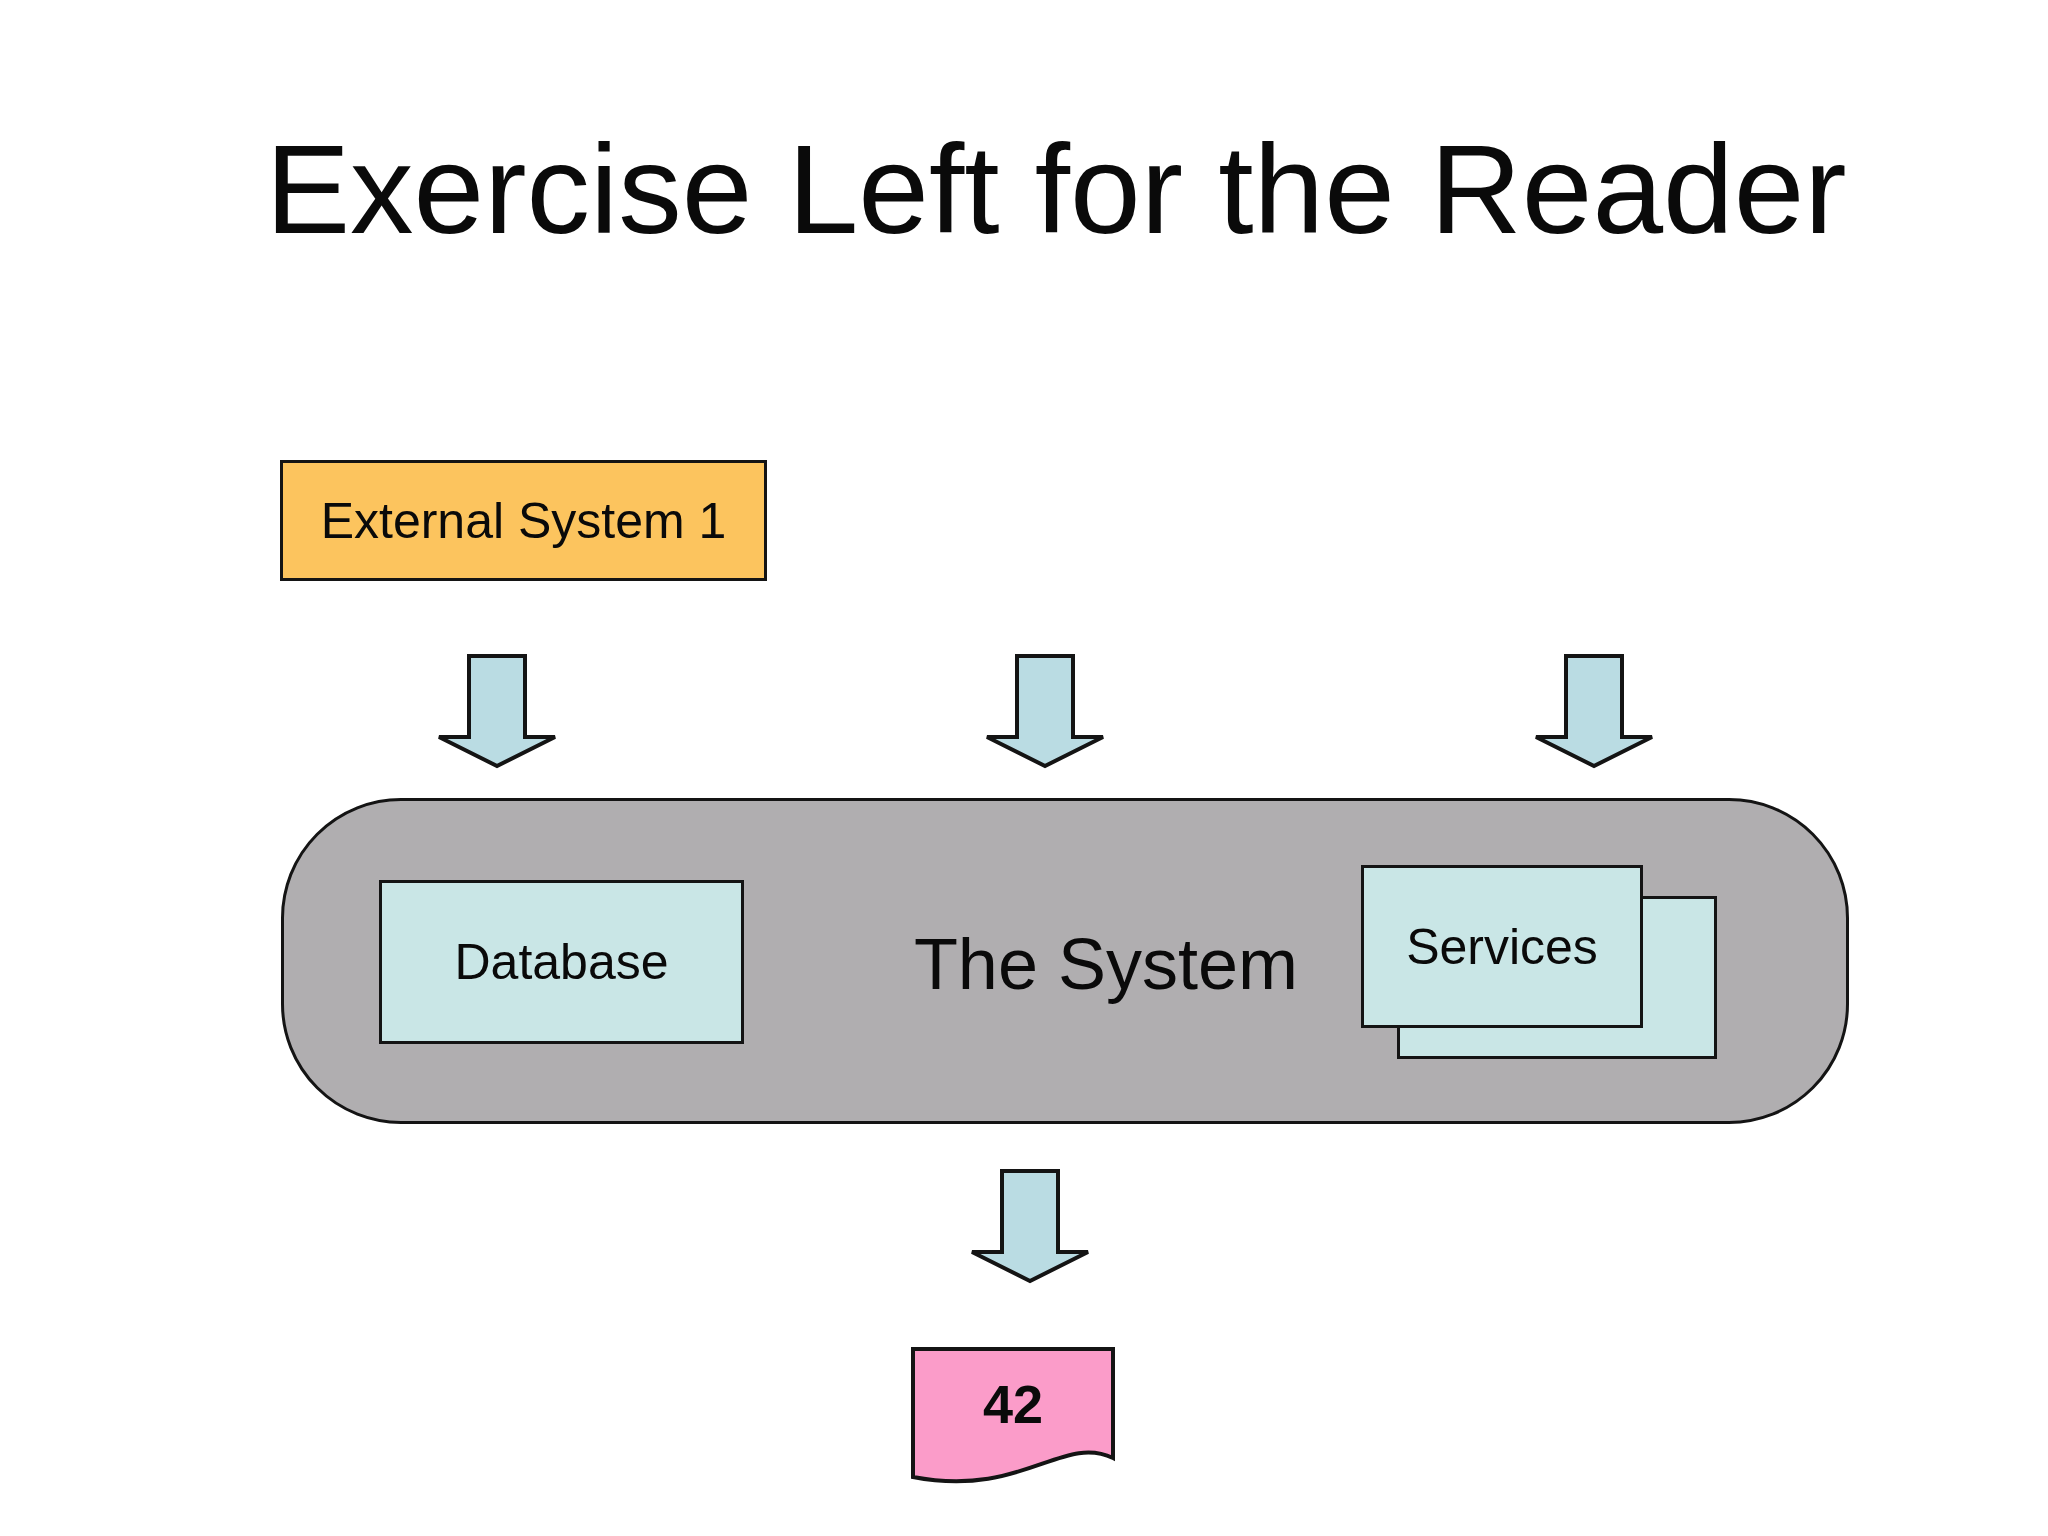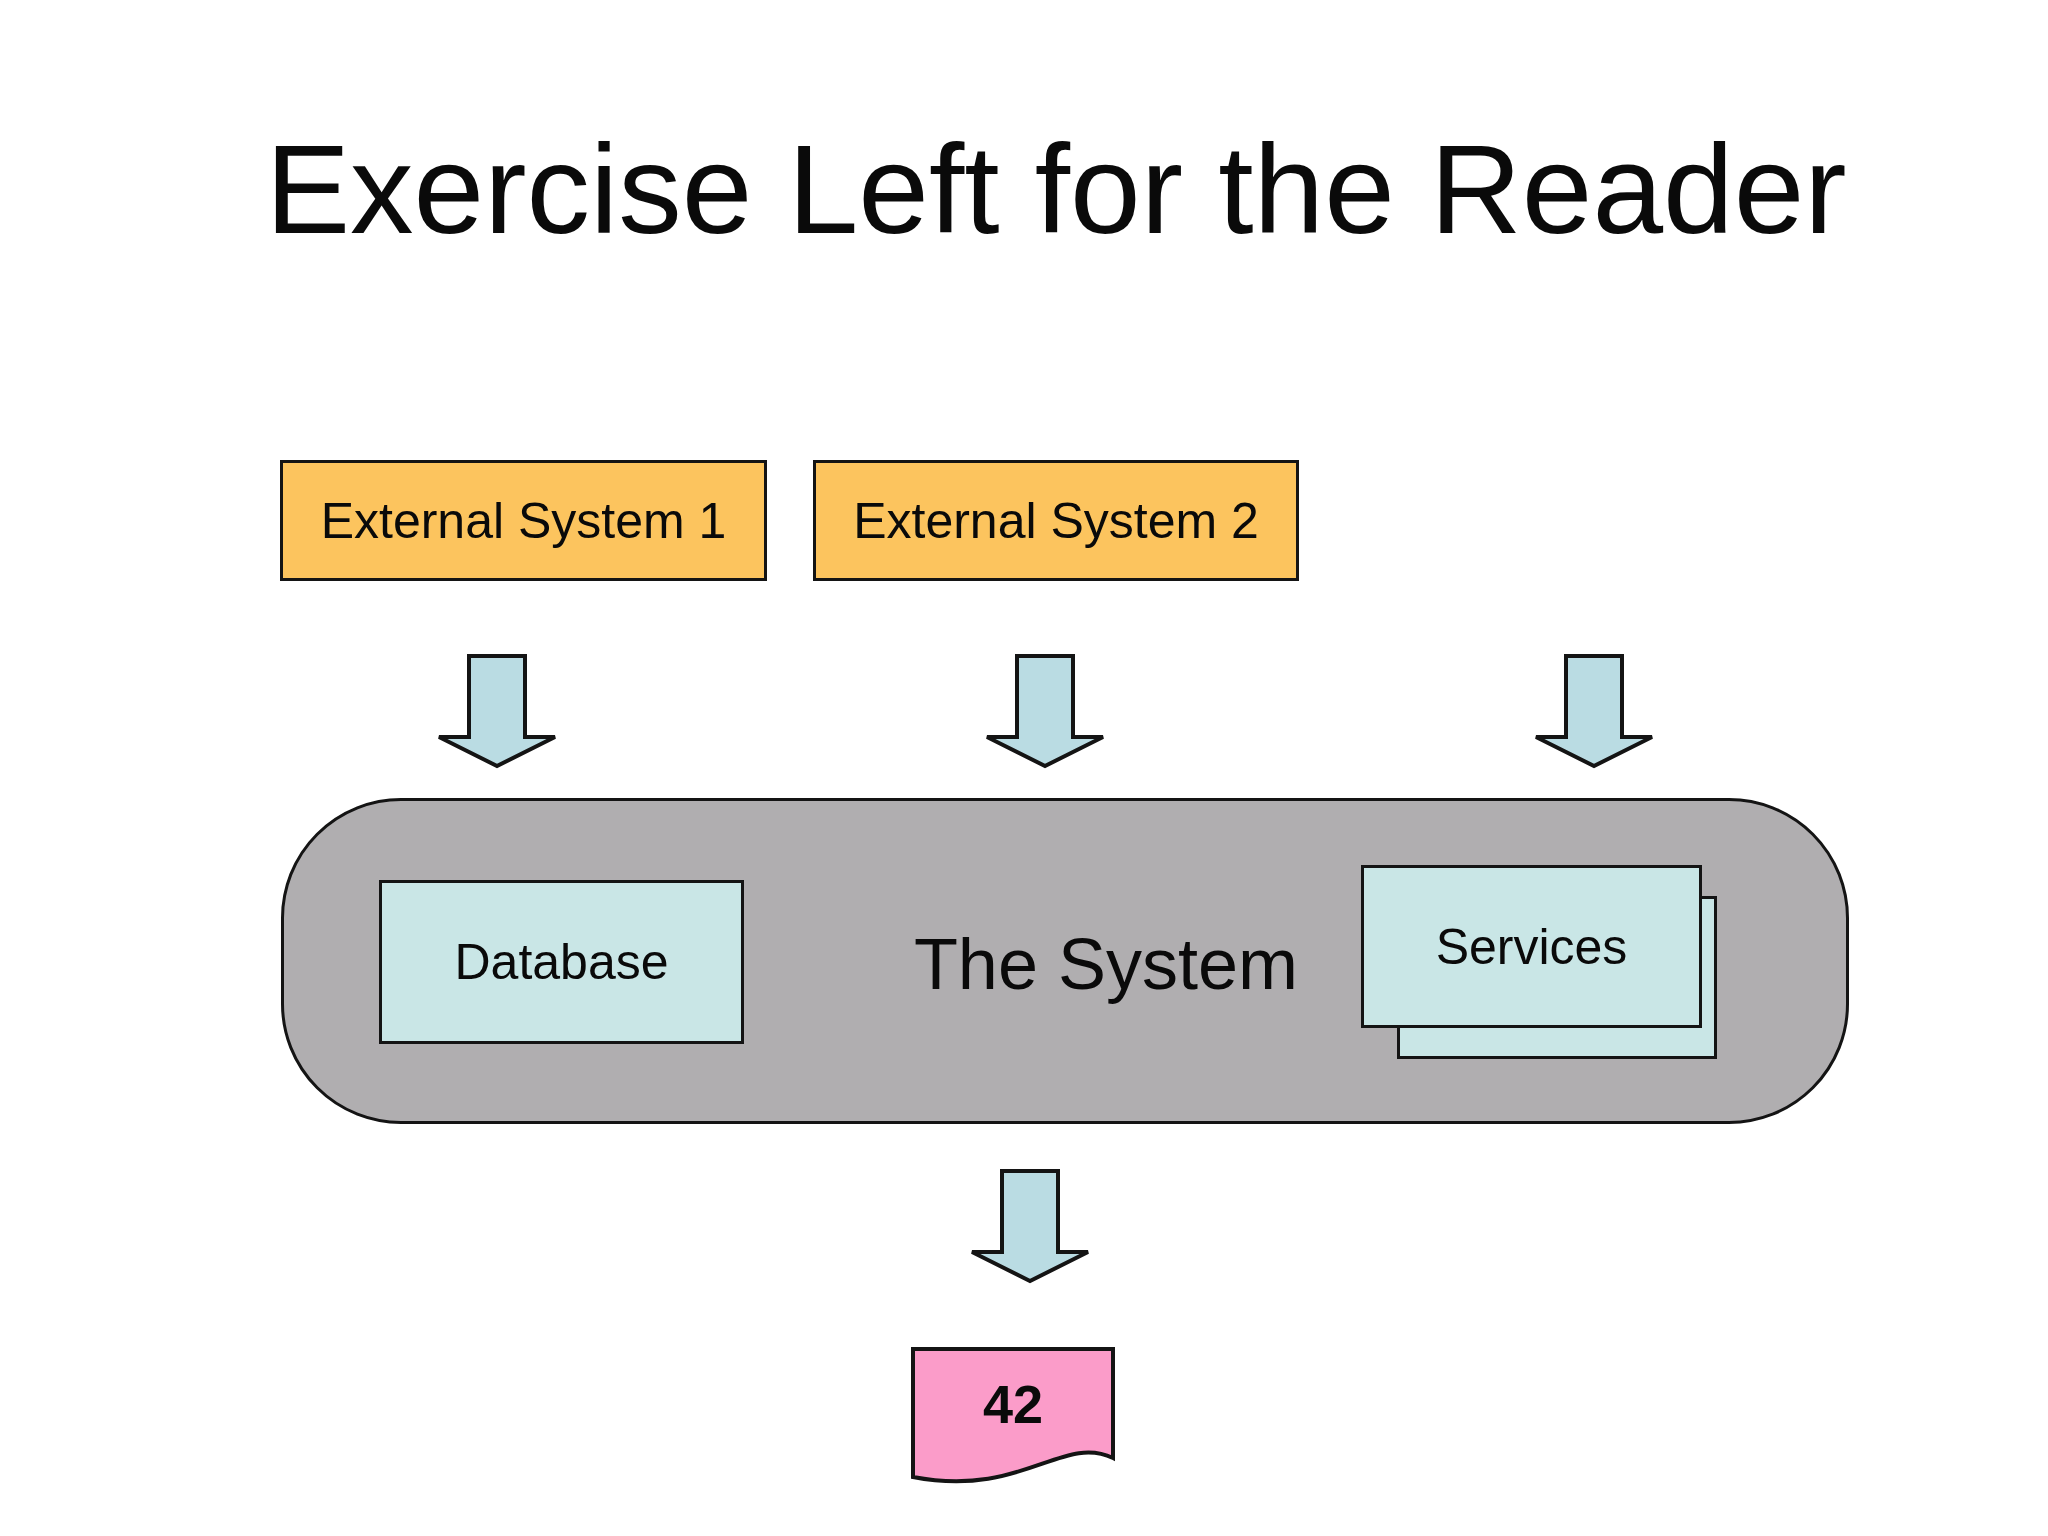--- a/index.html
+++ b/index.html
@@ -93,21 +93,21 @@
     border: 3px solid var(--outline, #141414);
     box-sizing: border-box;
     display: flex;
     align-items: center;
     justify-content: center;
     font-size: 50px;
     white-space: nowrap;
   }
   .database-box { left: 347px; top: 880px; width: 365px; height: 164px; }
   .services-back  { left: 1365px; top: 896px; width: 320px; height: 163px; }
-  .services-front { left: 1329px; top: 865px; width: 341px; height: 163px; }
+  .services-front { left: 1329px; top: 865px; width: 282px; height: 163px; }
 
   
   .output-doc { position: absolute; left: 878px; top: 1346px; width: 206px; height: 145px; }
   .output-doc path {
     fill: var(--document_fill, #FB9CC9);
     stroke: var(--outline, #141414);
     stroke-width: 4;
     stroke-linejoin: miter;
   }
   .output-doc-label {
@@ -123,23 +123,20 @@
 </style>
 </head>
 <body>
 
 <div class="stage">
 
   <div class="slide-title">Exercise Left for the Reader</div>
 
   <div class="ext-box b1">
     <span>External System 1</span>
-  </div>
-  <div class="ext-box b2">
-    <span>External System 2</span>
   </div>
 
   <svg class="flow-arrow a1" viewBox="0 0 120 116" aria-hidden="true">
     <polygon points="32,3 88,3 88,84 118,84 60,113 2,84 32,84"></polygon>
   </svg>
   <svg class="flow-arrow a2" viewBox="0 0 120 116" aria-hidden="true">
     <polygon points="32,3 88,3 88,84 118,84 60,113 2,84 32,84"></polygon>
   </svg>
   <svg class="flow-arrow a3" viewBox="0 0 120 116" aria-hidden="true">
     <polygon points="32,3 88,3 88,84 118,84 60,113 2,84 32,84"></polygon>

